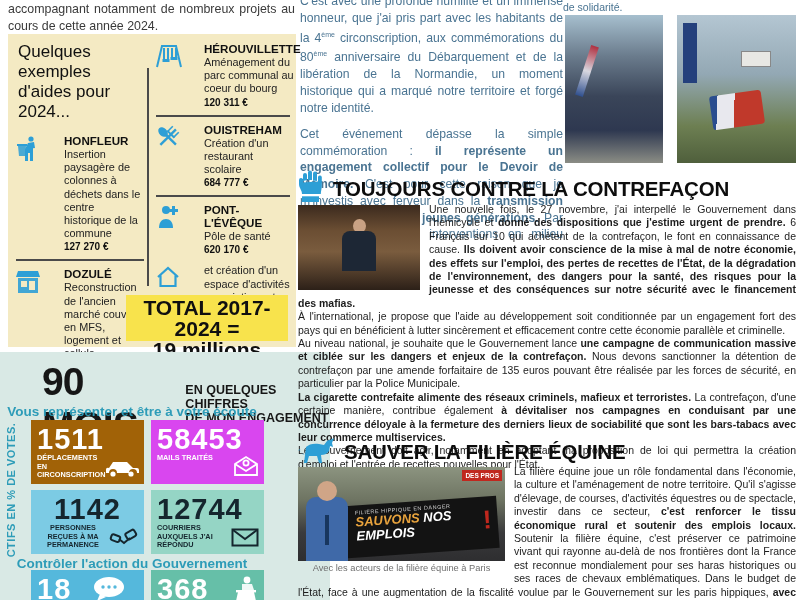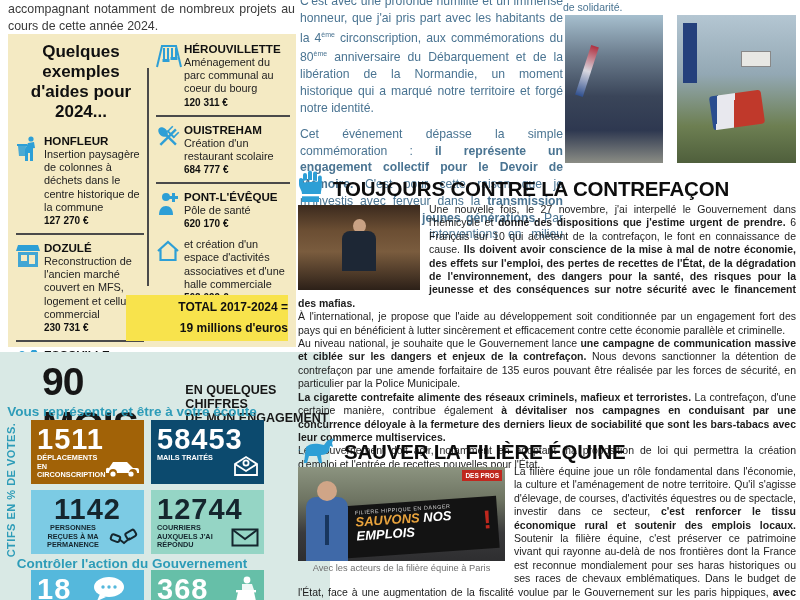--- a/index.html
+++ b/index.html
@@ -15,30 +15,30 @@
   
   #intro-left { left:8px; top:1px; width:287px; font-size:12.4px; line-height:16.5px;
     color:#3a3a3a; text-align:justify; }
 
   
   #aid-panel { left:8px; top:34px; width:288px; height:313px; background:#f4eac3; }
   #aid-panel .vdiv { position:absolute; left:139px; top:34px; width:2px; height:218px; background:#4a4a4a; }
   .aid-col { position:absolute; top:4px; }
   #aid-col1 { left:8px;  width:128px; }
   #aid-col2 { left:148px; width:134px; }
-  .panel-title { font-size:17px; font-weight:700; line-height:20px; color:#101010; margin:4px 0 8px 2px;text-align:center; }
-  .aid-item { display:flex; gap:2px; padding:4px 0 5px 0; }
+  .panel-title { font-size:17px; font-weight:400; line-height:20px; color:#101010; margin:4px 0 8px 2px; }
+  .aid-item { display:flex; gap:22px; padding:4px 0 5px 0; }
   .aid-item .aicon { flex:0 0 26px; padding-top:2px; color:#2d9fd6; }
   .aid-item .atext { flex:1; }
   .aid-name { font-size:11.6px; font-weight:800; color:#101010; line-height:13px; margin-bottom:1px; }
   .aid-desc { font-size:10.9px; line-height:13.2px; color:#222; }
   .aid-amt  { font-size:10px; font-weight:800; color:#101010; margin-top:1px; }
   .aid-sep  { border-bottom:2px solid #4a4a4a; margin:2px 0; }
   #total-box { position:absolute; left:118px; top:261px; width:162px; height:46px;
-    background:#f8e34c; text-align:right; font-size:12px; font-weight:800;
+    background:#f8e34c; text-align:center; font-size:21px; font-weight:800;
     line-height:21px; color:#101010; padding-top:2px; }
 
   
   #stats { left:0; top:352px; width:330px; height:248px; background:#d9e9e5; overflow:hidden; }
   #stats-title { position:absolute; left:42px; top:8px; display:flex; align-items:center; gap:8px; }
   #stats-big { font-size:39px; font-weight:900; letter-spacing:-1px; color:#161616; }
   #stats-sub { font-size:12.5px; font-weight:800; line-height:14px; color:#161616; }
   .stats-heading { position:absolute; left:0; width:264px; text-align:center;
     font-size:13.5px; font-weight:700; color:#2d9cb8; }
   .stat-box { position:absolute; width:113px; height:64px; padding:4px 6px; overflow:hidden; }
@@ -256,21 +256,21 @@
     <span class="stat-icon">
       <svg width="34" height="18" viewBox="0 0 34 18" fill="currentColor">
           <path d="M4 9l4-6h14l6 6h4a2 2 0 012 2v3h-2a4 4 0 00-8 0H12a4 4 0 00-8 0H1v-3a2 2 0 013-2z"></path>
           <path d="M9 8l3-4h4v4zm9 0V4h3l4 4z" fill-opacity=".45"></path>
           <circle cx="8" cy="15" r="2.6"></circle>
           <circle cx="26" cy="15" r="2.6"></circle>
         </svg>
     </span>
   </div>
 
-  <div class="stat-box" style="left: 151px; top: 68px; background: #0c4a6e; color: rgb(255, 255, 255);">
+  <div class="stat-box" style="left: 151px; top: 68px; background: #d946ef; color: rgb(255, 255, 255);">
     <div class="stat-val">58453</div>
     <div class="stat-label">MAILS TRAITÉS</div>
     <span class="stat-icon">
       <svg width="26" height="22" viewBox="0 0 26 22" fill="none" stroke="currentColor" stroke-width="1.8">
           <path d="M2 9l11-7 11 7v11H2z"></path>
           <path d="M2 9l11 7 11-7"></path>
           <circle cx="13" cy="8" r="2.6"></circle>
         </svg>
     </span>
   </div>

